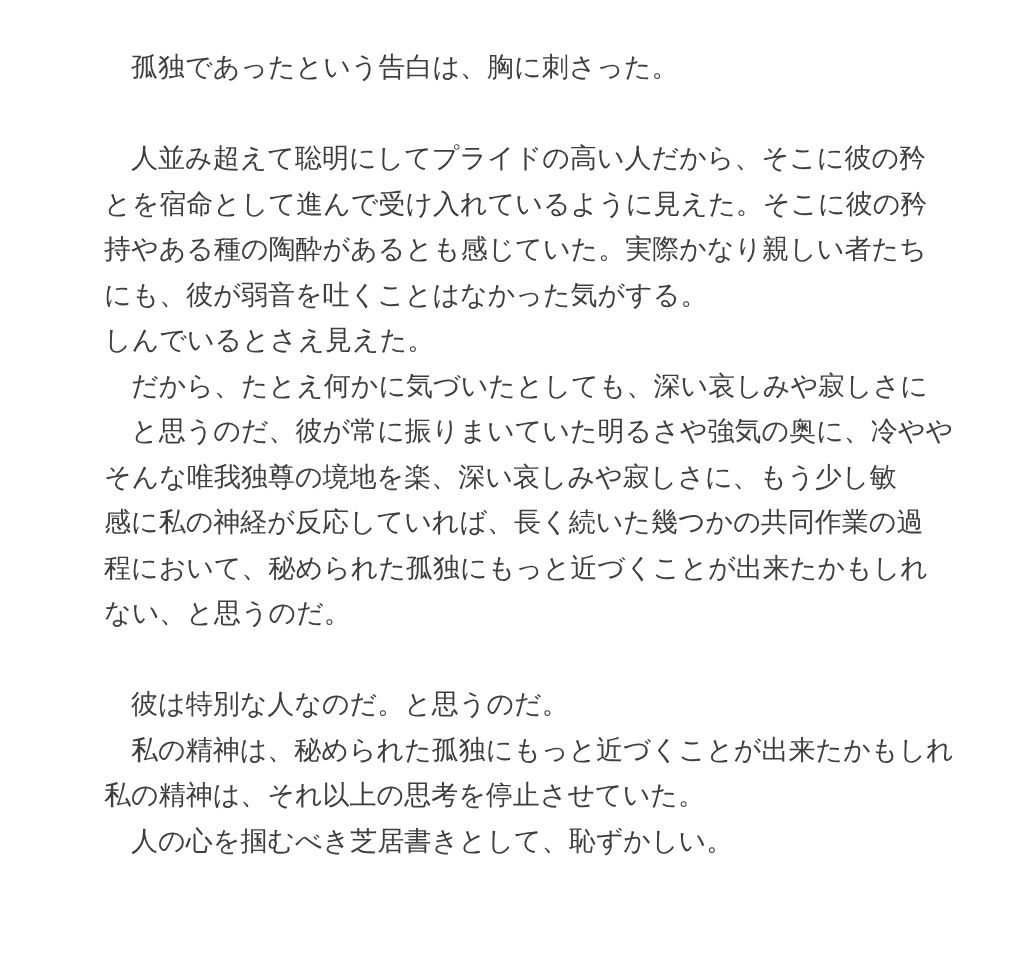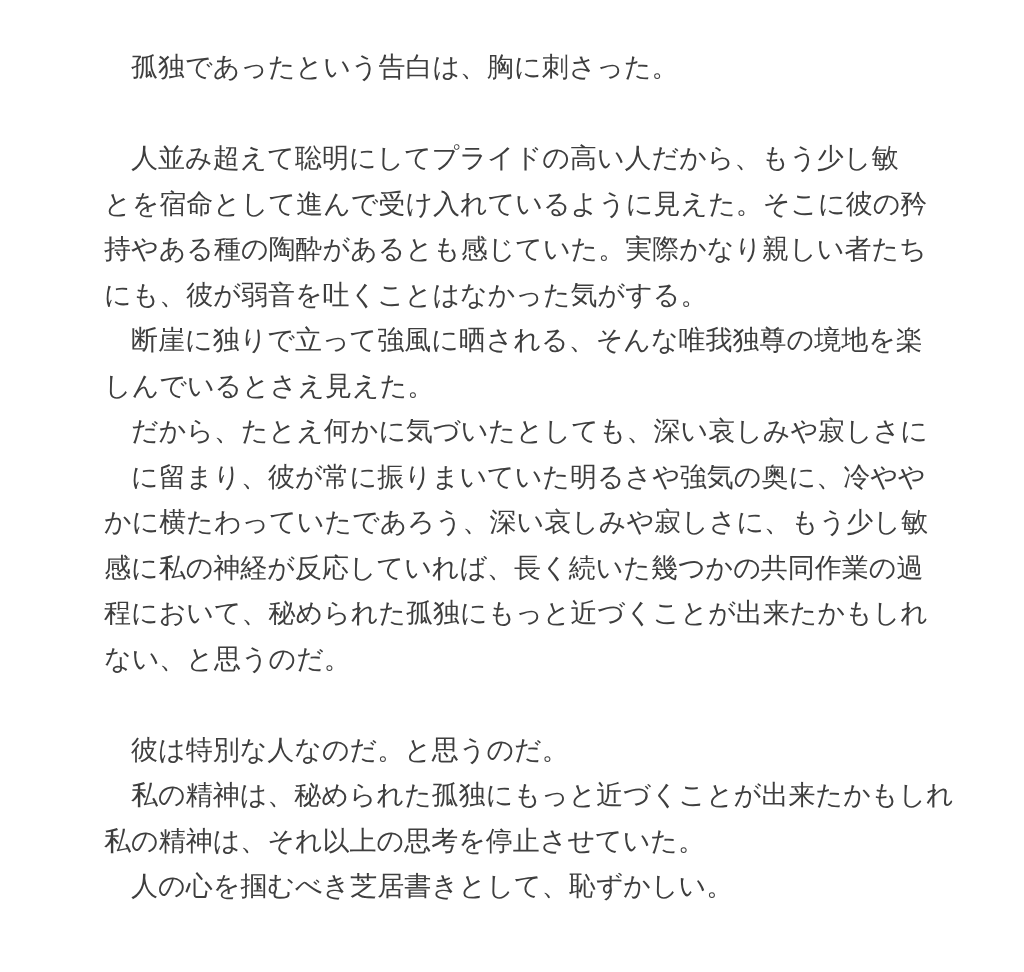--- a/index.html
+++ b/index.html
@@ -42,35 +42,34 @@
   }
 </style>
 </head>
 <body style="background: rgb(255, 255, 255);">
 
 <div class="text-page" style="color: rgb(62, 62, 62);">
     <div class="paragraph">
       <div class="line first-line">孤独であったという告白は、胸に刺さった。</div>
     </div>
     <div class="paragraph gap-before">
-      <div class="line first-line">人並み超えて聡明にしてプライドの高い人だから、もう少し敏</div>
+      <div class="line first-line">人並み超えて聡明にしてプライドの高い人だから、そこに彼の矜</div>
       <div class="line">とを宿命として進んで受け入れているように見えた。そこに彼の矜</div>
       <div class="line">持やある種の陶酔があるとも感じていた。実際かなり親しい者たち</div>
       <div class="line">にも、彼が弱音を吐くことはなかった気がする。</div>
     </div>
     <div class="paragraph">
-      <div class="line first-line">断崖に独りで立って強風に晒される、そんな唯我独尊の境地を楽</div>
       <div class="line">しんでいるとさえ見えた。</div>
     </div>
     <div class="paragraph">
       <div class="line first-line">だから、たとえ何かに気づいたとしても、深い哀しみや寂しさに</div>
     </div>
     <div class="paragraph">
-      <div class="line first-line">に留まり、彼が常に振りまいていた明るさや強気の奥に、冷やや</div>
-      <div class="line">かに横たわっていたであろう、深い哀しみや寂しさに、もう少し敏</div>
+      <div class="line first-line">と思うのだ、彼が常に振りまいていた明るさや強気の奥に、冷やや</div>
+      <div class="line">そんな唯我独尊の境地を楽、深い哀しみや寂しさに、もう少し敏</div>
       <div class="line">感に私の神経が反応していれば、長く続いた幾つかの共同作業の過</div>
       <div class="line">程において、秘められた孤独にもっと近づくことが出来たかもしれ</div>
       <div class="line">ない、と思うのだ。</div>
     </div>
     <div class="paragraph gap-before">
       <div class="line first-line">彼は特別な人なのだ。と思うのだ。</div>
     </div>
     <div class="paragraph">
       <div class="line first-line">私の精神は、秘められた孤独にもっと近づくことが出来たかもしれ</div>
       <div class="line">私の精神は、それ以上の思考を停止させていた。</div>

